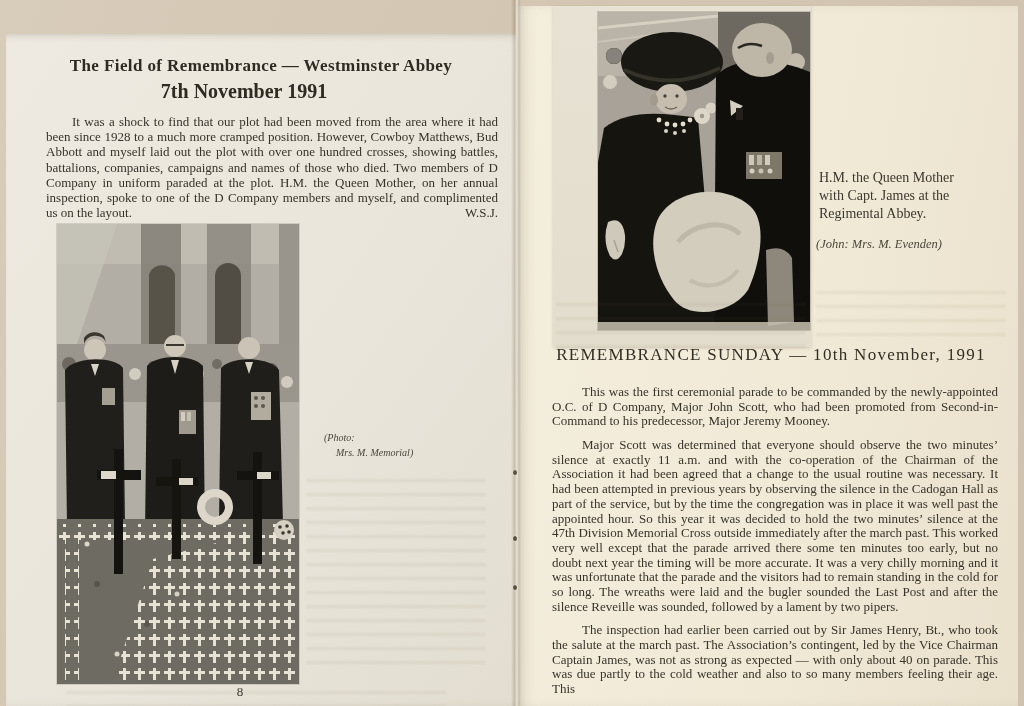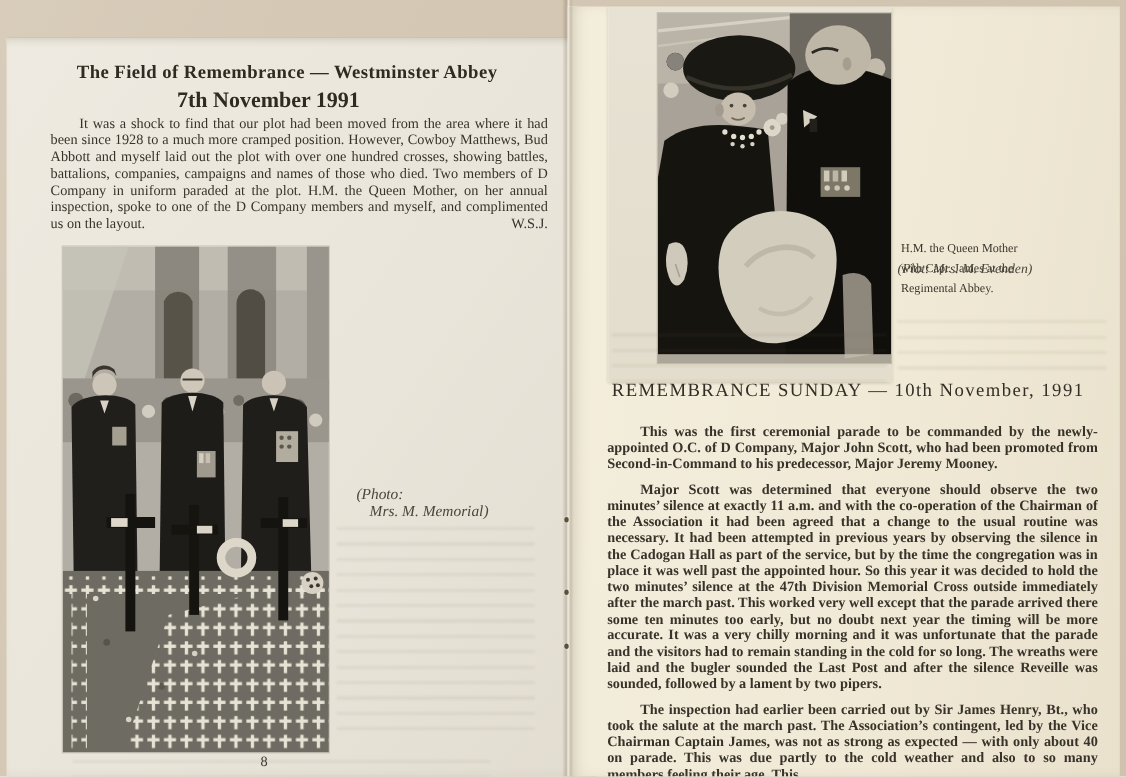--- a/index.html
+++ b/index.html
@@ -26,37 +26,37 @@
     background:linear-gradient(to right,rgba(80,60,35,0) 0%,rgba(80,60,35,.22) 38%,rgba(255,255,250,.5) 58%,rgba(80,60,35,.12) 80%,rgba(80,60,35,0) 100%);
   }
   .stitch{position:absolute;width:4px;height:5px;border-radius:50%;background:#5d5038;box-shadow:0 0 2px rgba(255,255,255,.8);}
   .abs{position:absolute;}
 
   
   .lp-title{left:28px;top:22px;width:454px;text-align:center;font-weight:bold;font-size:17px;letter-spacing:.4px;color:#2f2a22;}
   .lp-subtitle{left:28px;top:46px;width:420px;text-align:center;font-weight:bold;font-size:20px;color:#2f2a22;}
   .lp-body{left:40px;top:70px;width:452px;font-size:13px;line-height:1.17;text-align:justify;color:#38332a;}
   .lp-body::first-line{}
-  .indent{ text-indent:26px; }
+  .indent{ text-indent:26px;margin-top:10px; }
   .sig{float:right;}
   .lp-photo{left:51px;top:190px;width:242px;height:460px;box-shadow:0 0 0 1px rgba(60,55,45,.15);}
   .lp-caption{left:304px;top:268px;width:170px;font-size:13.5px;line-height:21px;color:#44403ась6;}
   .lp-caption div{height:21px;}
-  .lp-credit{left:318px;top:409px;font-style:italic;font-size:14px;line-height:15px;color:#4a463c;}
+  .lp-credit{left:318px;top:396px;font-style:italic;font-size:10px;line-height:15px;color:#4a463c;}
   .lp-credit .l2{padding-left:12px;}
   .lp-pagenum{left:222px;top:650px;width:24px;text-align:center;font-size:13px;color:#3c372e;}
 
   
   .rp-mat{left:37px;top:0;width:258px;height:341px;background:linear-gradient(180deg,#e7e2d3,#e3ddcd);box-shadow:0 1px 3px rgba(90,70,45,.2);}
   .rp-photo{left:82px;top:6px;width:212px;height:318px;box-shadow:0 0 0 1px rgba(60,55,45,.2);}
-  .rp-caption{left:303px;top:163px;width:190px;font-size:11px;line-height:18px;color:#3c372e;margin-top:48px;}
+  .rp-caption{left:303px;top:163px;width:190px;font-size:14px;line-height:18px;color:#3c372e;}
   .rp-credit{left:300px;top:231px;font-style:italic;font-size:12.5px;color:#4a463c;}
   .rp-heading{left:16px;top:339px;width:478px;text-align:center;font-size:17px;letter-spacing:1.3px;color:#332e25;}
   .rp-col{left:36px;top:379px;width:458px;height:321px;overflow:hidden;font-size:13px;line-height:1.13;text-align:justify;color:#38332a;}
-  .rp-col p{margin:0 12px 9px 0;text-indent:30px;font-weight:bold;}
+  .rp-col p{margin:0 12px 9px 0;text-indent:30px;}
 
   
   .ghost{
     background:repeating-linear-gradient(to bottom,transparent 0 5px,rgba(110,98,75,.10) 5px 8px,transparent 8px 14px);
     filter:blur(1px);opacity:.8;
   }
 </style>
 </head>
 <body>
 
@@ -233,21 +233,21 @@
       <rect y="310" width="212" height="8" fill="#c6c0b0" opacity=".85"></rect>
     </svg>
   </div>
 
   <div class="abs rp-caption">
     <div>H.M. the Queen Mother</div>
     <div>with Capt. James at the</div>
     <div>Regimental Abbey.</div>
   </div>
 
-  <div class="abs rp-credit">(Plot: Mrs. M. Evenden)</div>
+  <div class="abs rp-credit">(John: Mrs. M. Evenden)</div>
 
   <div class="abs ghost" style="left:40px;top:292px;width:250px;height:52px;"></div>
   <div class="abs ghost" style="left:300px;top:280px;width:190px;height:60px;"></div>
 
   <div class="abs rp-heading">REMEMBRANCE SUNDAY — 10th November, 1991</div>
 
   <div class="abs rp-col">
     <p>This was the first ceremonial parade to be commanded by the newly-appointed O.C. of D Company, Major John Scott, who had been promoted from Second-in-Command to his predecessor, Major Jeremy Mooney.</p>
     <p>Major Scott was determined that everyone should observe the two minutes’ silence at exactly 11 a.m. and with the co-operation of the Chairman of the Association it had been agreed that a change to the usual routine was necessary. It had been attempted in previous years by observing the silence in the Cadogan Hall as part of the service, but by the time the congregation was in place it was well past the appointed hour. So this year it was decided to hold the two minutes’ silence at the 47th Division Memorial Cross outside immediately after the march past. This worked very well except that the parade arrived there some ten minutes too early, but no doubt next year the timing will be more accurate. It was a very chilly morning and it was unfortunate that the parade and the visitors had to remain standing in the cold for so long. The wreaths were laid and the bugler sounded the Last Post and after the silence Reveille was sounded, followed by a lament by two pipers.</p>
     <p>The inspection had earlier been carried out by Sir James Henry, Bt., who took the salute at the march past. The Association’s contingent, led by the Vice Chairman Captain James, was not as strong as expected — with only about 40 on parade. This was due partly to the cold weather and also to so many members feeling their age. This</p>

